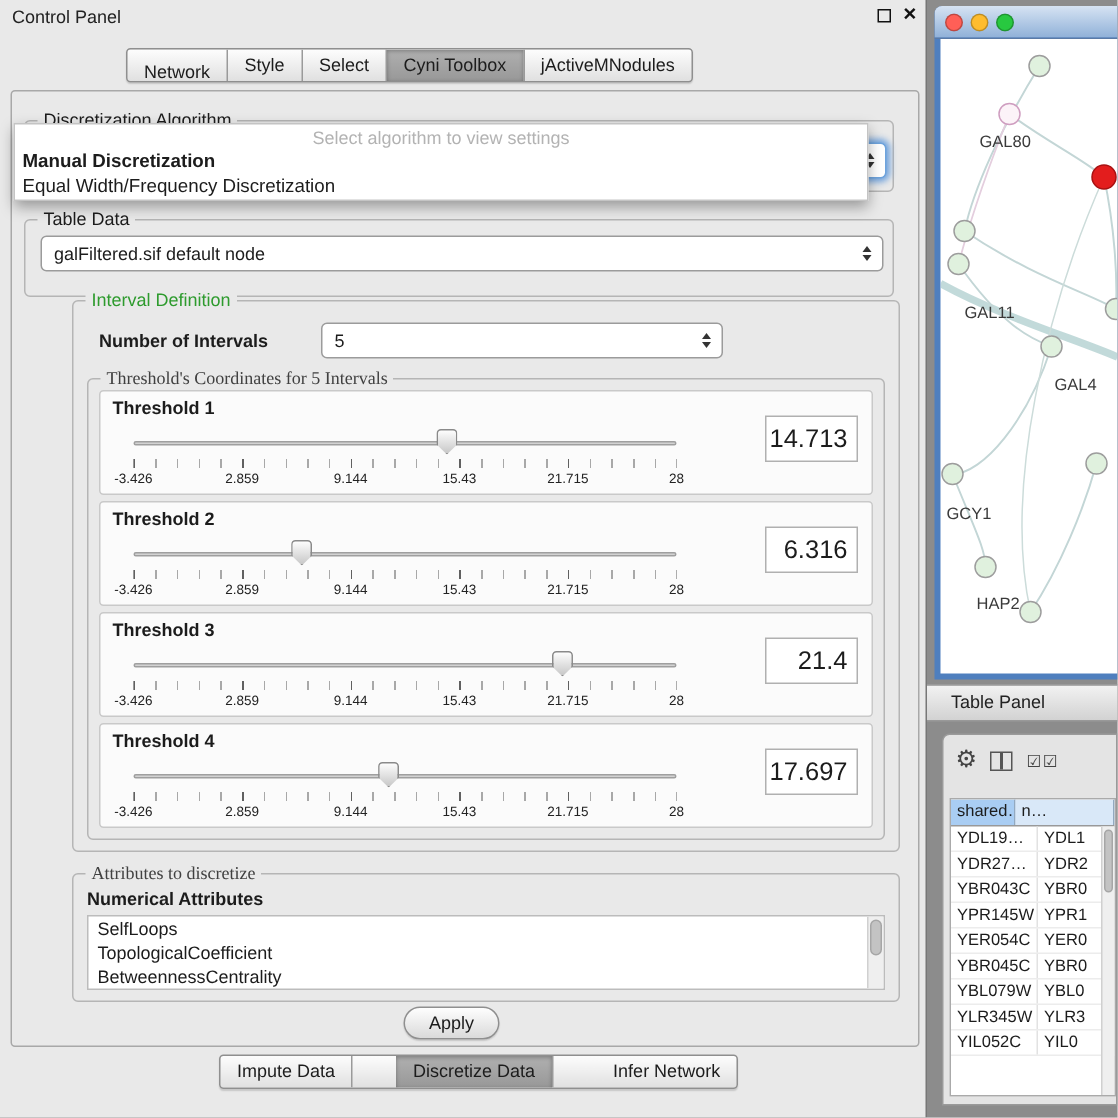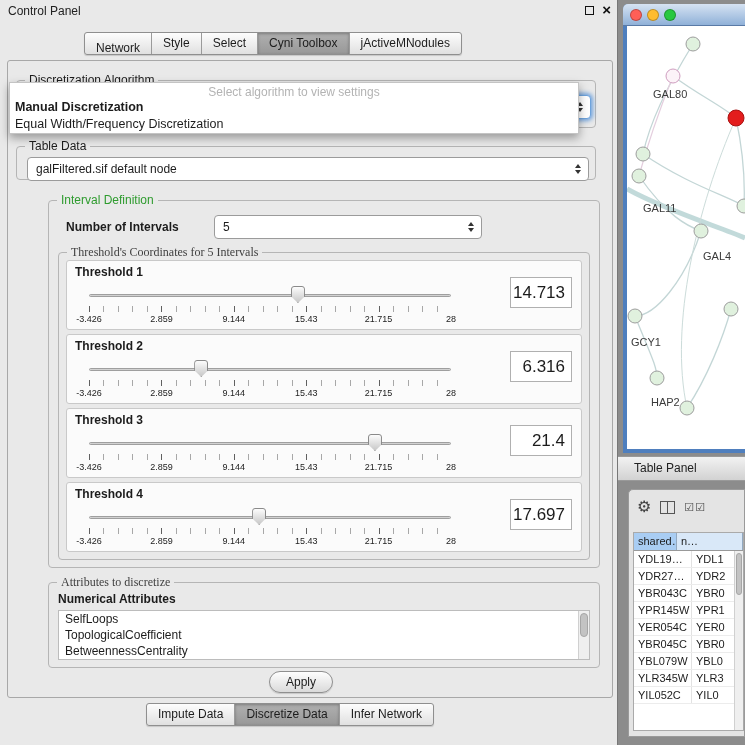--- a/index.html
+++ b/index.html
@@ -12,21 +12,21 @@
   .cp-title { position:absolute; left:8px; top:4px; font-size:12px; color:#222; }
   .win-btns { position:absolute; right:6px; top:4px; display:flex; gap:8px; align-items:center; }
   .float-ico { width:9px; height:9px; border:1.5px solid #111; background:#e9e9e9; }
   .close-ico { font-size:15px; font-weight:bold; line-height:12px; color:#111; }
 
   .tabstrip { position:absolute; display:flex; height:23px; border:1px solid #8f8f8f; border-radius:3px; overflow:hidden; background:linear-gradient(#fdfdfd,#e0e0e0); box-shadow:0 1px 1px rgba(0,0,0,.15); }
   .tabstrip .tab { padding:0 11px; line-height:21px; font-size:12px; border-right:1px solid #9a9a9a; display:flex; align-items:center; gap:5px; white-space:nowrap; cursor:default;flex-direction:column; }
   .tabstrip .tab:last-child { border-right:none; }
   .tabstrip .tab.selected { background:linear-gradient(#b0b0b0,#989898); box-shadow:inset 0 1px 3px rgba(0,0,0,.3); }
   .top-tabs { left:84px; top:32px; }
-  .bottom-tabs { left:146px; top:703px; }
+  .bottom-tabs { left:146px; top:703px;gap:29px; }
 
   .main-outline { position:absolute; left:7px; top:60px; width:606px; height:638px; border:1px solid #a8a8a8; border-radius:3px; }
 
   .group { position:absolute; border:1px solid #b5b5b5; border-radius:4px; }
   .gtitle { position:absolute; top:-8px; left:8px; background:#e9e9e9; padding:0 4px; font-size:12px; line-height:14px; }
   .gtitle.green { color:#2e9b2e; }
   .gtitle.blue { color:#404040;font-family:Liberation Serif, serif; }
 
   .combo { position:absolute; height:24px; background:#fff; border:1px solid #9b9b9b; border-radius:4px; font-size:12px; }
   .combo .combo-text { position:absolute; left:8px; top:0; right:24px; line-height:22px; white-space:nowrap; overflow:hidden; }
@@ -143,21 +143,21 @@
         </span>
     </div>
   </div>
 
   <div class="algo-popup">
     <div class="algo-hint">Select algorithm to view settings</div>
     <div class="algo-opt sel">Manual Discretization</div>
     <div class="algo-opt plain">Equal Width/Frequency Discretization</div>
   </div>
 
-  <div class="group" style="left:16px; top:146px; width:580px; height:34px;padding-left:38px;">
+  <div class="group" style="left:16px; top:146px; width:580px; height:52px;padding-left:38px;">
     <div class="gtitle">Table Data</div>
     <div class="combo" style="left:10px; top:10px; width:562px;">
       <span class="combo-text">galFiltered.sif default node</span>
       <span class="arrows">
           <span class="arr-up"></span>
           <span class="arr-dn"></span>
         </span>
     </div>
   </div>
 

